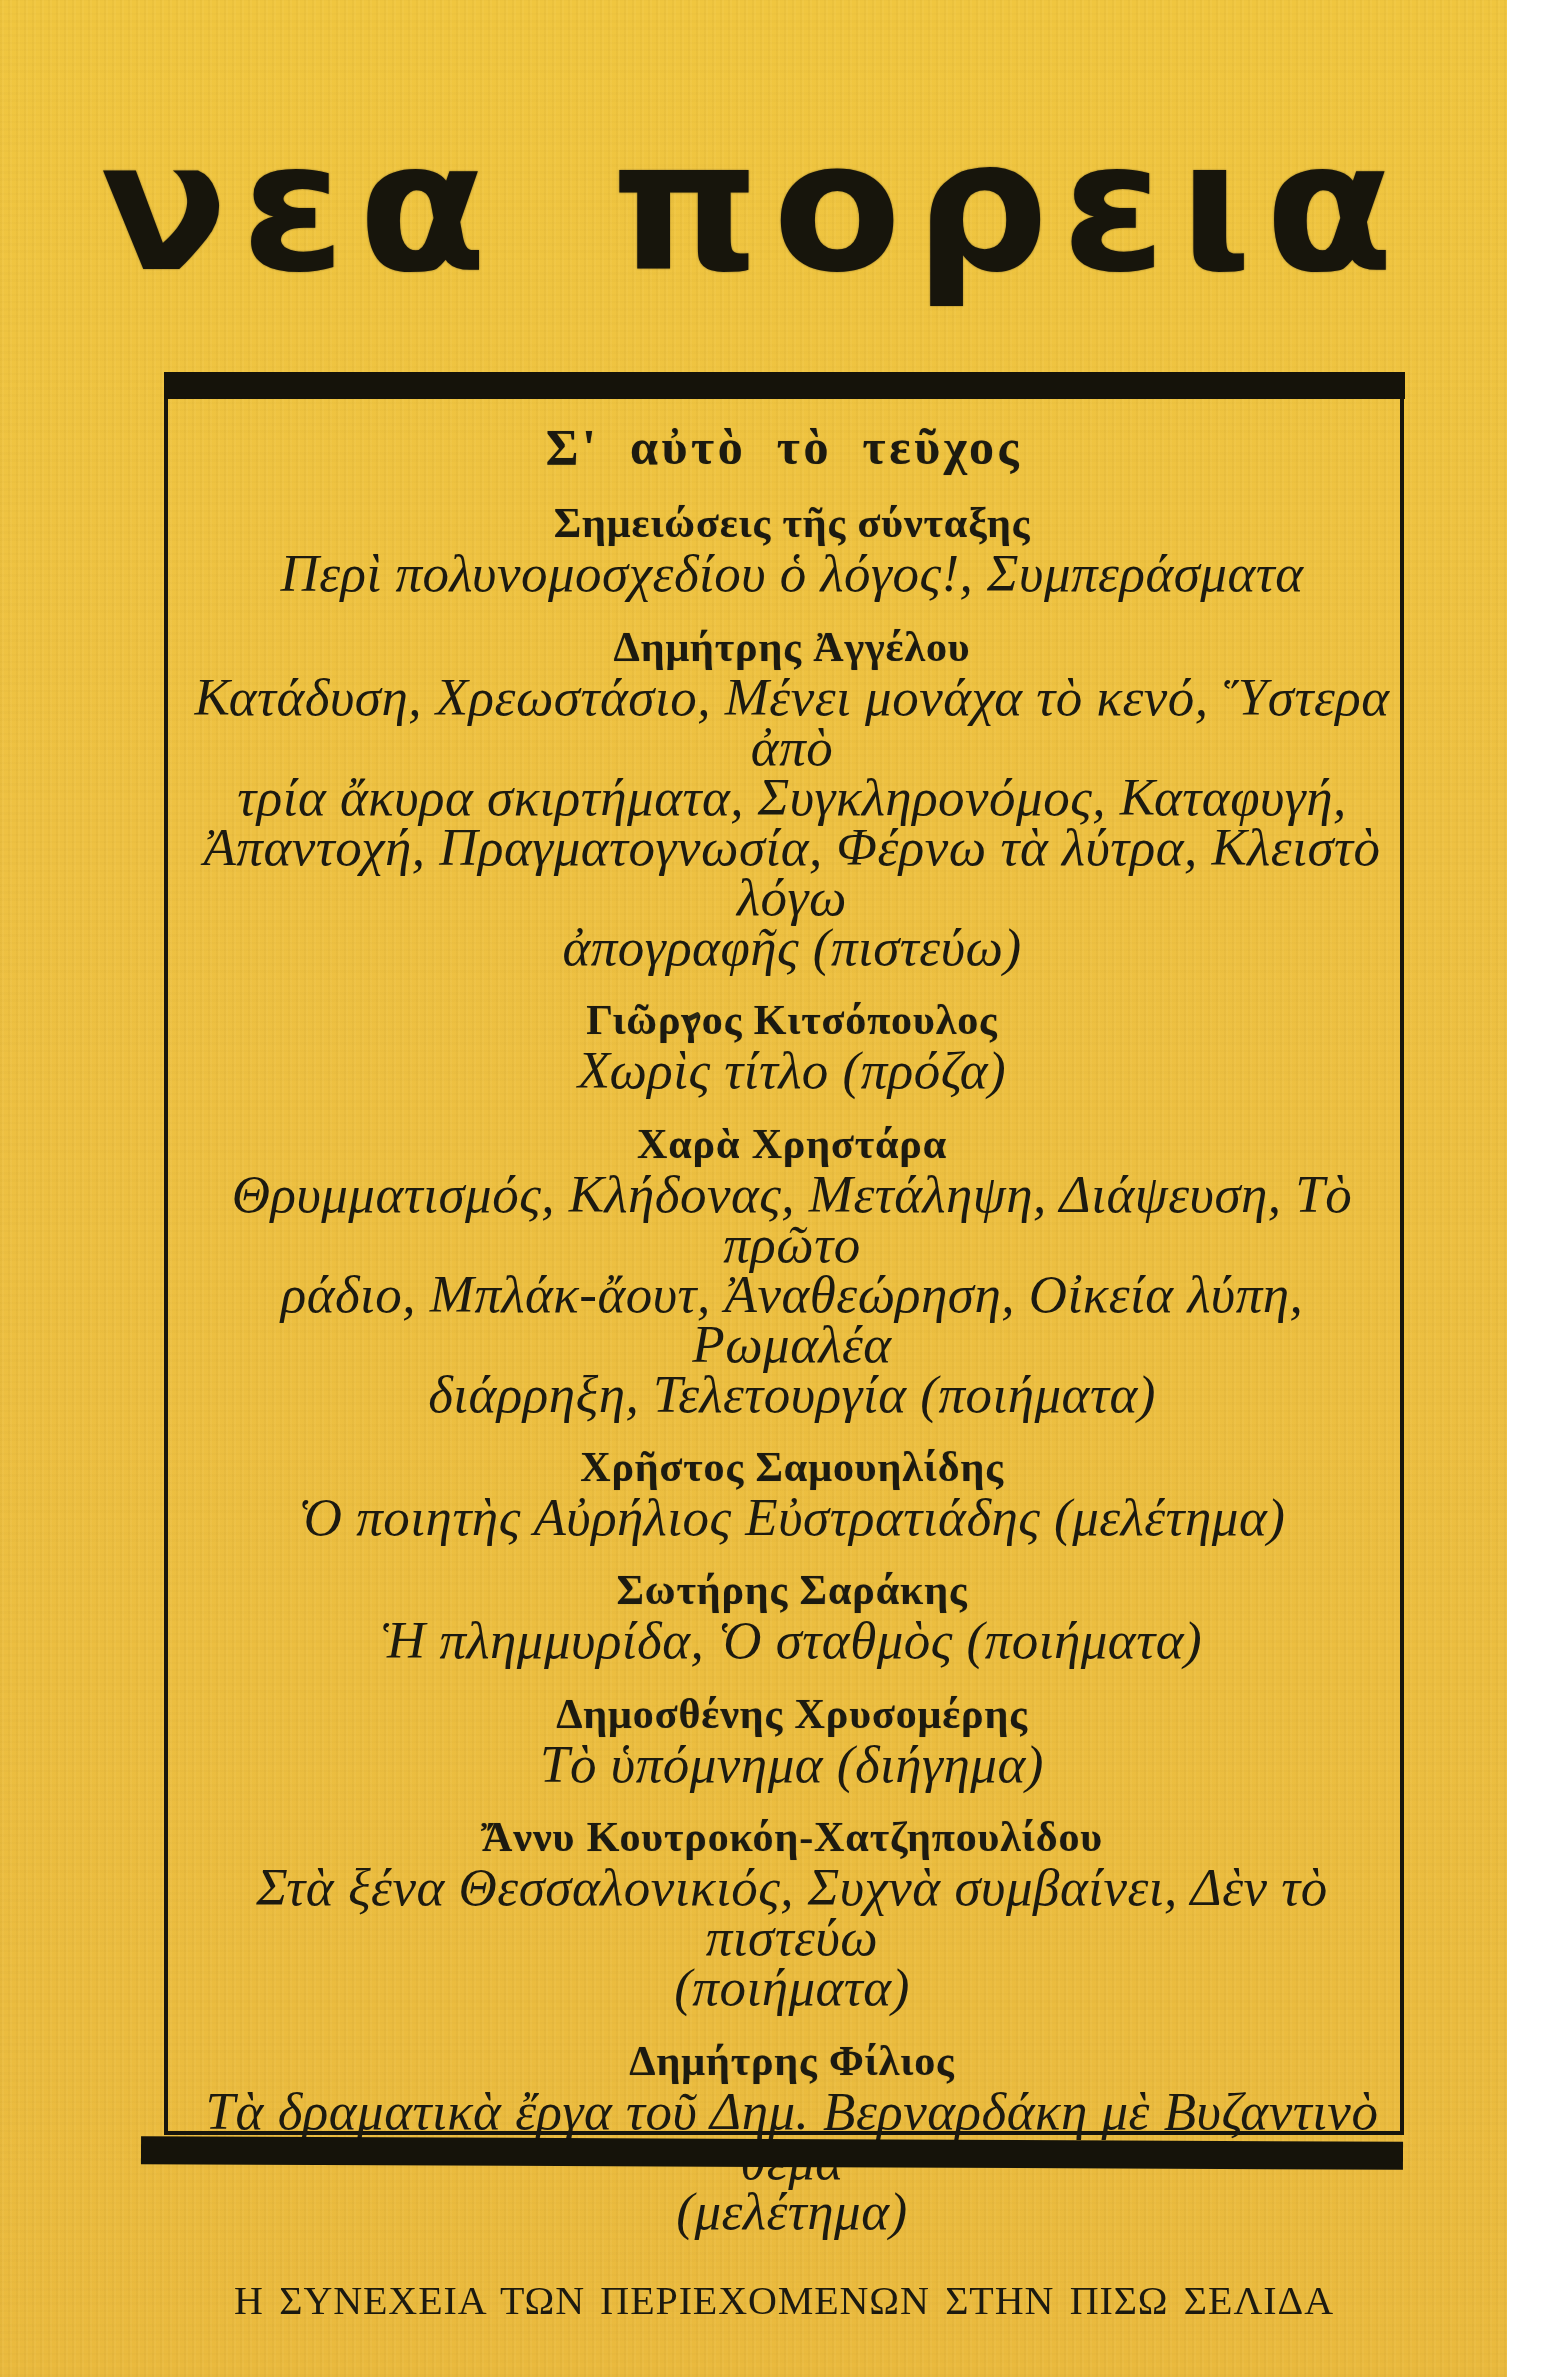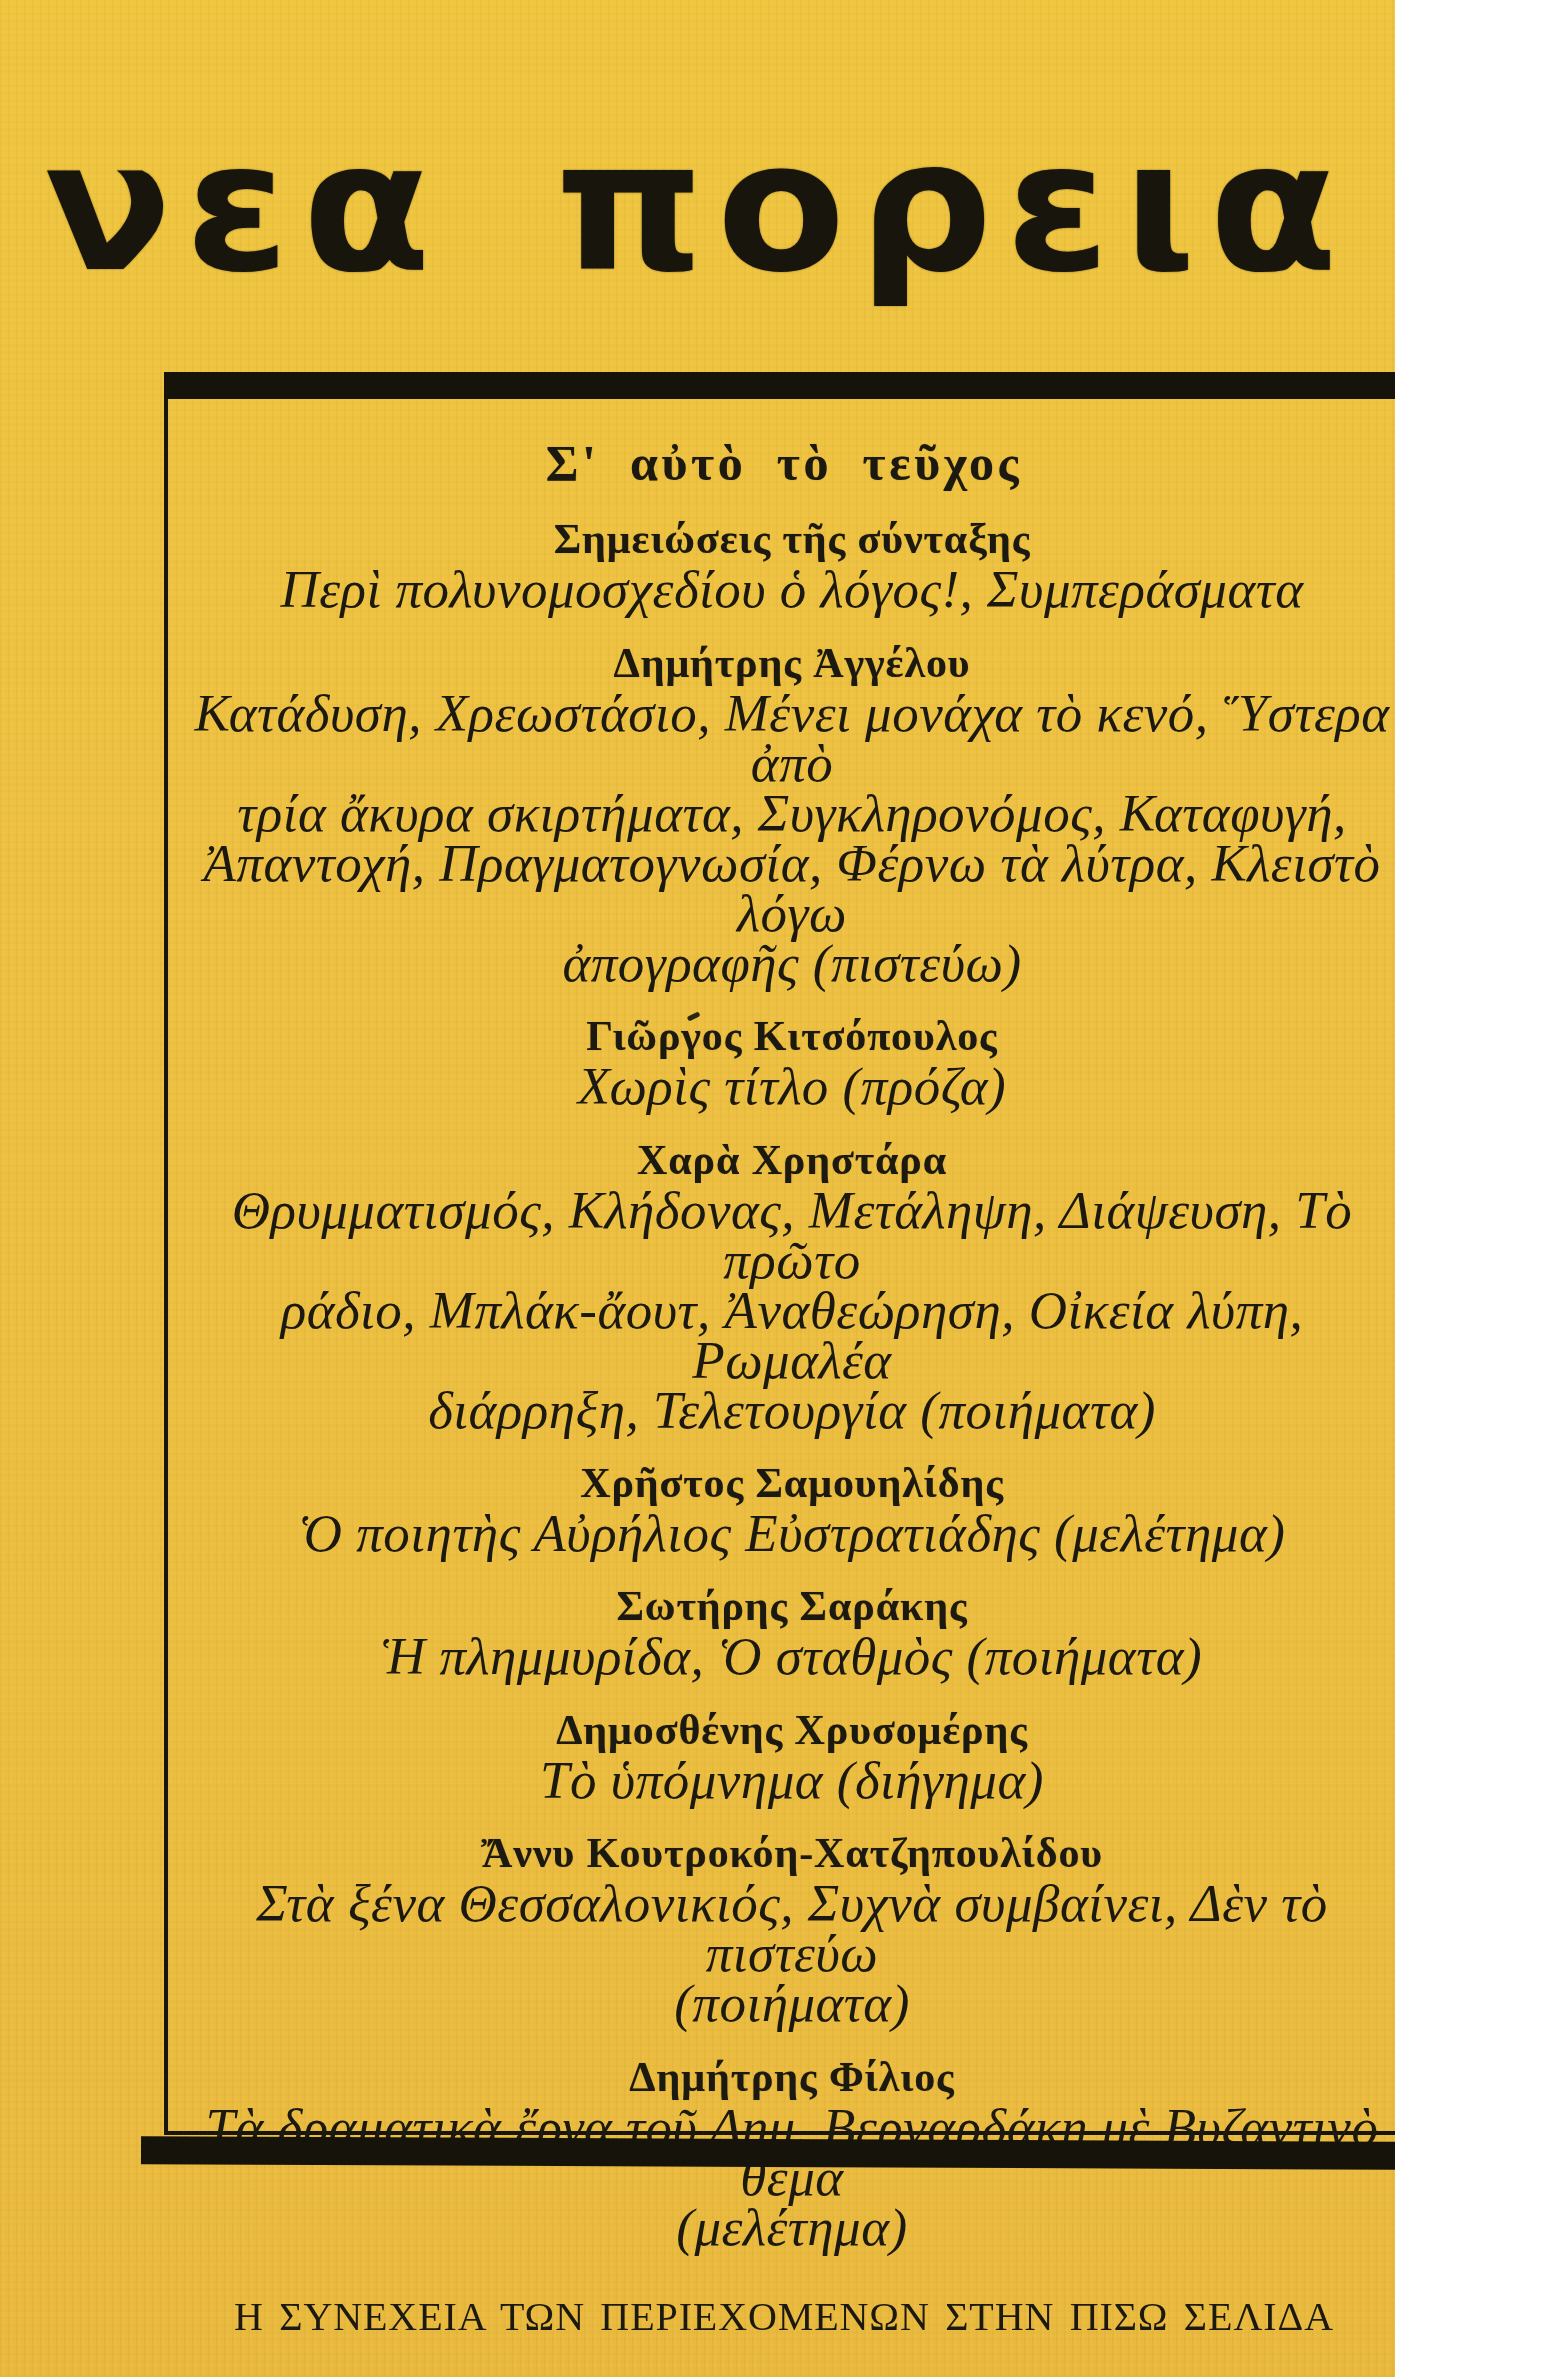--- a/index.html
+++ b/index.html
@@ -1,20 +1,20 @@
 <!DOCTYPE html>
 <html style="font-size:14.4px"><head>
 <meta charset="utf-8">
 <style>
   html, body { margin: 0; padding: 0; }
   body { width: 1553px; height: 2377px; }
 
   .page {
     position: relative;
-    width: 1395px;
+    width: 1507px;
     height: 2377px;
     background-color: #eec142;
     background-image:
       linear-gradient(180deg, #f0c63f 0%, #eec142 35%, #ecbe40 70%, #eaba3e 100%);
     overflow: hidden;
     font-family: "Liberation Serif", "DejaVu Serif", serif;
     color: #1c1a10;
   }
   
   .page::before {
@@ -59,21 +59,21 @@
     border-top: none;
     text-align: center;
   }
   .topbar {
     height: 27px;
     margin: 0 -4.5px;
     background: #15130a;
   }
 
   .box-header {
-    margin-top: 36px;
+    margin-top: 20px;
     font-size: 50px;
     line-height: 56px;
     font-weight: bold;
     letter-spacing: 3.6px;
     word-spacing: 14.4px;
     text-shadow: 0 0 0.9px rgba(23,21,12,0.4);
   }
 
   .toc-section { margin-top: 23.4px; padding-left: 16px; }
   .author {

